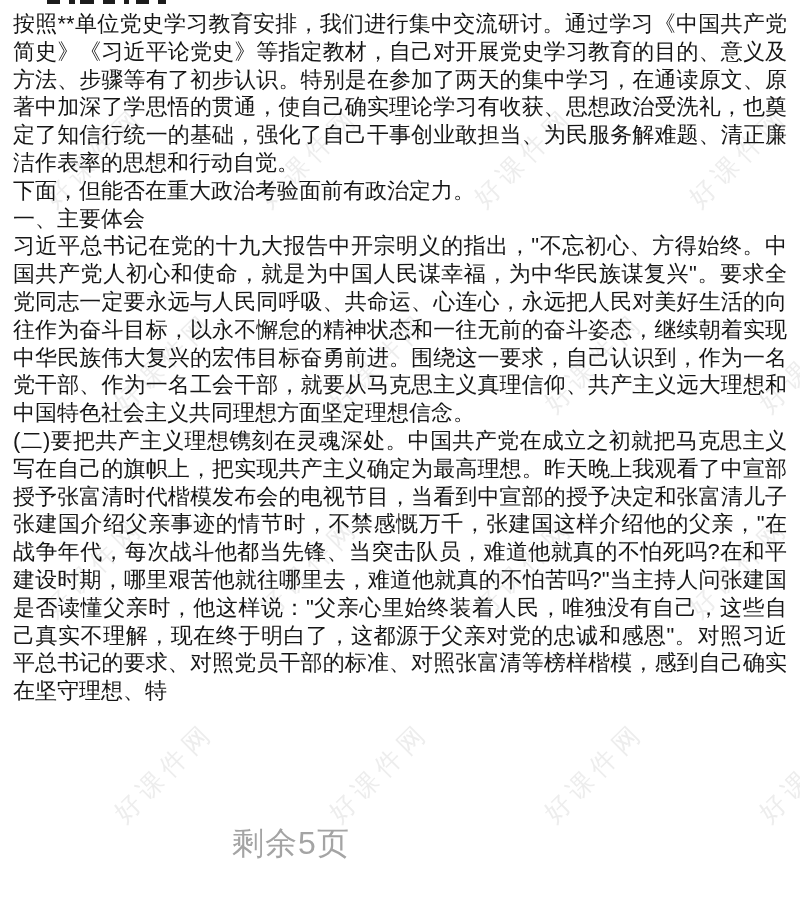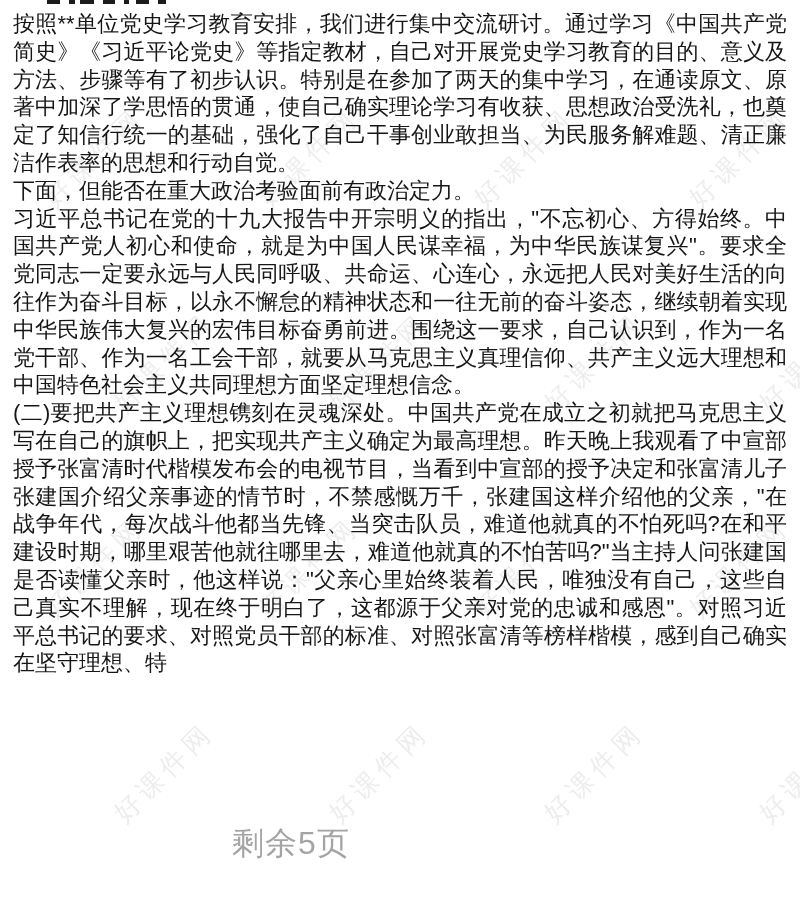--- a/index.html
+++ b/index.html
@@ -110,20 +110,21 @@
     <i style="left:80px;width:14px"></i>
     <i style="left:103px;width:12px"></i>
     <i style="left:124px;width:5px"></i>
     <i style="left:136px;width:13px"></i>
     <i style="left:158px;width:8px"></i>
   </div>
 
   <div class="content">
     <p>按照**单位党史学习教育安排，我们进行集中交流研讨。通过学习《中国共产党简史》《习近平论党史》等指定教材，自己对开展党史学习教育的目的、意义及方法、步骤等有了初步认识。特别是在参加了两天的集中学习，在通读原文、原著中加深了学思悟的贯通，使自己确实理论学习有收获、思想政治受洗礼，也奠定了知信行统一的基础，强化了自己干事创业敢担当、为民服务解难题、清正廉洁作表率的思想和行动自觉。</p>
     <p>下面，但能否在重大政治考验面前有政治定力。</p>
+    <p>一、主要体会</p>
     <p>习近平总书记在党的十九大报告中开宗明义的指出，"不忘初心、方得始终。中国共产党人初心和使命，就是为中国人民谋幸福，为中华民族谋复兴"。要求全党同志一定要永远与人民同呼吸、共命运、心连心，永远把人民对美好生活的向往作为奋斗目标，以永不懈怠的精神状态和一往无前的奋斗姿态，继续朝着实现中华民族伟大复兴的宏伟目标奋勇前进。围绕这一要求，自己认识到，作为一名党干部、作为一名工会干部，就要从马克思主义真理信仰、共产主义远大理想和中国特色社会主义共同理想方面坚定理想信念。</p>
     <p>(二)要把共产主义理想镌刻在灵魂深处。中国共产党在成立之初就把马克思主义写在自己的旗帜上，把实现共产主义确定为最高理想。昨天晚上我观看了中宣部授予张富清时代楷模发布会的电视节目，当看到中宣部的授予决定和张富清儿子张建国介绍父亲事迹的情节时，不禁感慨万千，张建国这样介绍他的父亲，"在战争年代，每次战斗他都当先锋、当突击队员，难道他就真的不怕死吗?在和平建设时期，哪里艰苦他就往哪里去，难道他就真的不怕苦吗?"当主持人问张建国是否读懂父亲时，他这样说："父亲心里始终装着人民，唯独没有自己，这些自己真实不理解，现在终于明白了，这都源于父亲对党的忠诚和感恩"。对照习近平总书记的要求、对照党员干部的标准、对照张富清等榜样楷模，感到自己确实在坚守理想、特</p>
   </div>
 
   <div class="footer">
     <span>剩余5页</span>
   </div>
 
 </div>
 

